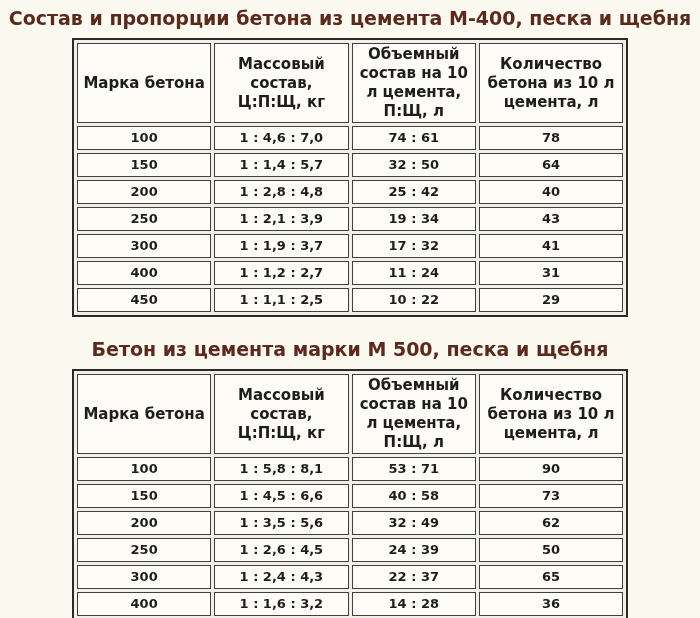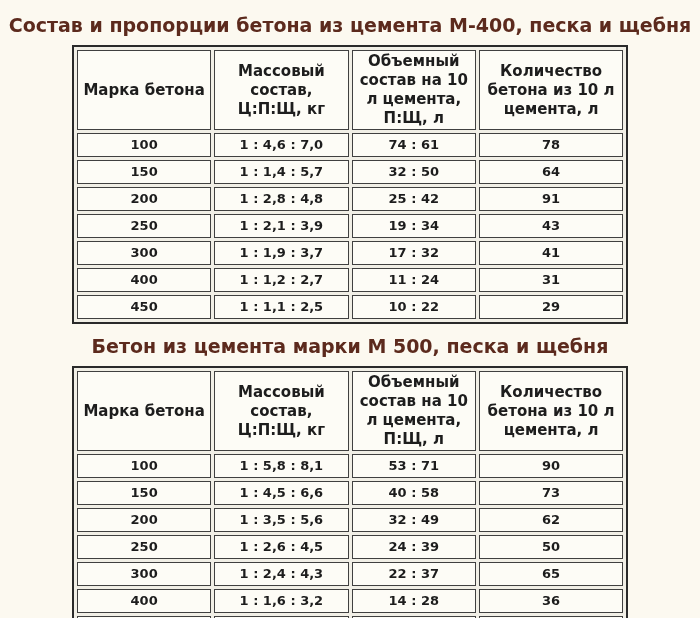--- a/index.html
+++ b/index.html
@@ -10,33 +10,33 @@
     width: 700px;
     height: 618px;
     background: #fcf9f0;
     font-family: "DejaVu Sans", "Liberation Sans", sans-serif;
     overflow: hidden;
   }
   .page {
     width: 700px;
     height: 618px;
     box-sizing: border-box;
-    padding-top: 13px;
+    padding-top: 6px;
   }
   .tbl-title {
     margin: 0 0 8px 0;
     text-align: center;
     color: #5c2a1d;
     font-size: 19px;
     line-height: 24px;
     font-weight: bold;
     letter-spacing: 0px;
   }
   .section-2 .tbl-title {
-    margin-top: 10px;
+    margin-top: 20px;
   }
   table.data-table {
     width: 556px;
     margin: 0 auto;
     border-collapse: separate;
     border-spacing: 3px;
     background: #f1efe6;
     border: 2px solid #2a2a2a;
     table-layout: fixed;
   }
@@ -107,21 +107,21 @@
           <tr>
             <td>150</td>
             <td>1 : 1,4 : 5,7</td>
             <td>32 : 50</td>
             <td>64</td>
           </tr>
           <tr>
             <td>200</td>
             <td>1 : 2,8 : 4,8</td>
             <td>25 : 42</td>
-            <td>91</td>
+            <td>40</td>
           </tr>
           <tr>
             <td>250</td>
             <td>1 : 2,1 : 3,9</td>
             <td>19 : 34</td>
             <td>43</td>
           </tr>
           <tr>
             <td>300</td>
             <td>1 : 1,9 : 3,7</td>

